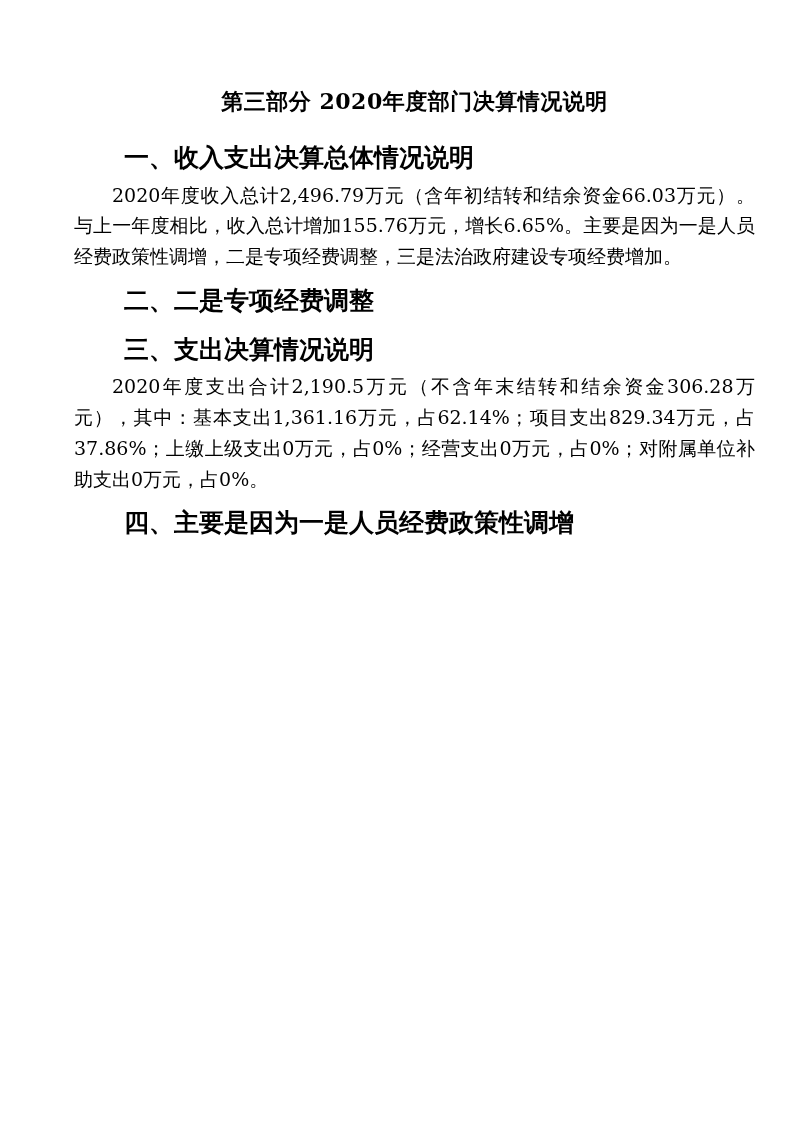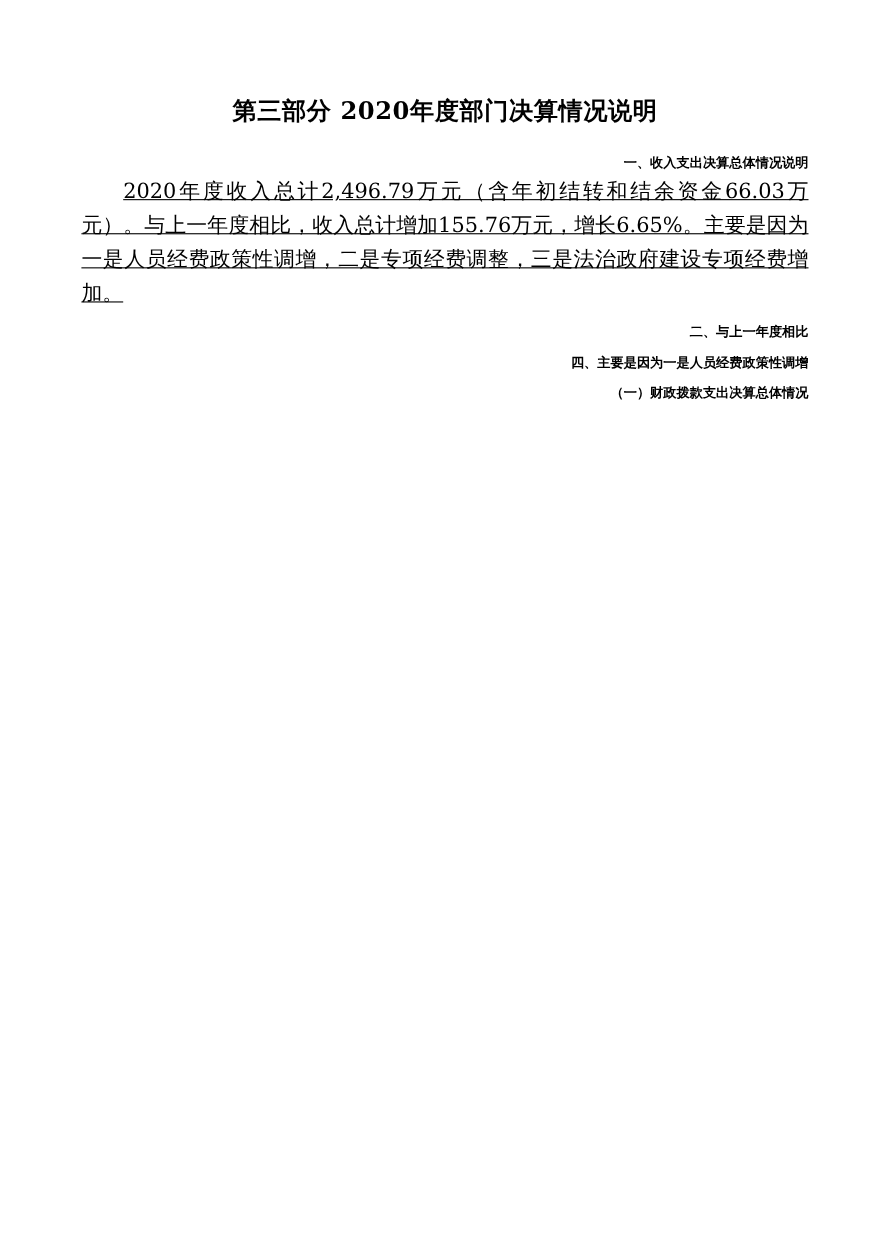--- a/index.html
+++ b/index.html
@@ -12,52 +12,50 @@
     height: 1122px;
     font-family: "DejaVu Serif", "Liberation Serif", serif;
     color: #000000;
     -webkit-font-smoothing: antialiased;
   }
   .page {
     position: relative;
     width: 793px;
     height: 1122px;
     box-sizing: border-box;
-    padding: 86px 58px 40px 74px;
+    padding: 86px 38px 40px 74px;
     background: #fff;
   }
   .doc-title {
     text-align: center;
     font-size: 22px;
     font-weight: bold;
     letter-spacing: 0.5px;
     margin: 0 0 22px 0;
     line-height: 1.4;
   }
   .section-heading {
-    font-size: 12px;
+    font-size: 25px;
     font-weight: bold;
     line-height: 1.55;
     margin: 10px 0 2px 0;
     text-indent: 2em;
-    text-align: right;
   }
   .section-heading.sub {
     text-indent: 2em;
     margin-top: 2px;
   }
   p.para {
     font-size: 19px;
     line-height: 1.62;
     margin: 0 0 1px 0;
     text-indent: 2em;
     text-align: justify;
     text-justify: inter-ideograph;
     letter-spacing: 0px;
-    text-decoration: underline;
   }
   .blk {
     margin-bottom: 8px;
   }
   .tight {
     margin-bottom: 0;
   }
 </style>
 </head>
 <body>
@@ -65,25 +63,28 @@
 <div class="page">
 
   <h1 class="doc-title">第三部分 2020年度部门决算情况说明</h1>
 
   <div class="blk">
     <div class="section-heading">一、收入支出决算总体情况说明</div>
     <p class="para">2020年度收入总计2,496.79万元（含年初结转和结余资金66.03万元）。与上一年度相比，收入总计增加155.76万元，增长6.65%。主要是因为一是人员经费政策性调增，二是专项经费调整，三是法治政府建设专项经费增加。</p>
   </div>
 
   <div class="blk">
-    <div class="section-heading">二、与上一年度相比</div>
+    <div class="section-heading">二、二是专项经费调整</div>
   </div>
 
+  <div class="blk tight">
+    <div class="section-heading">三、支出决算情况说明</div>
+    <p class="para">2020年度支出合计2,190.5万元（不含年末结转和结余资金306.28万元），其中：基本支出1,361.16万元，占62.14%；项目支出829.34万元，占37.86%；上缴上级支出0万元，占0%；经营支出0万元，占0%；对附属单位补助支出0万元，占0%。</p>
+  </div>
 
   <div class="blk">
     <div class="section-heading">四、主要是因为一是人员经费政策性调增</div>
   </div>
 
   <div class="blk">
-    <div class="section-heading sub">（一）财政拨款支出决算总体情况</div>
   </div>
 
 </div>
 
 </body></html>

